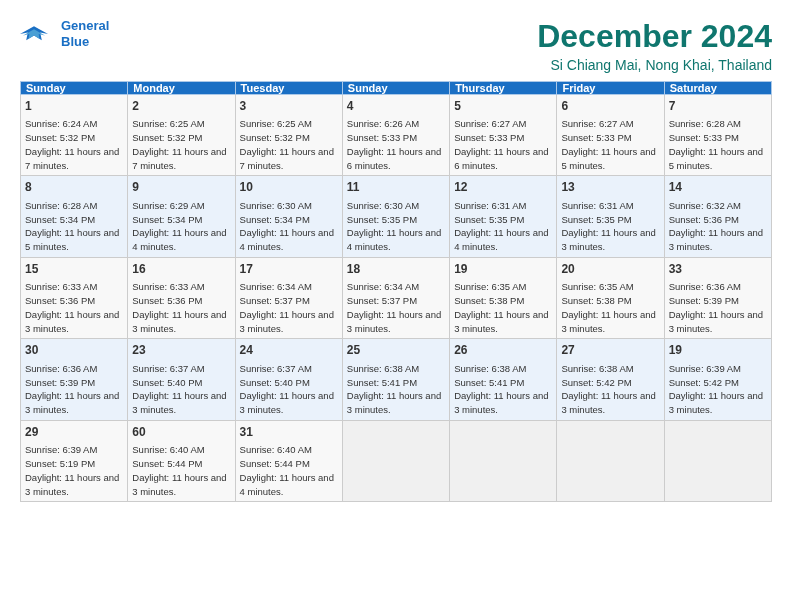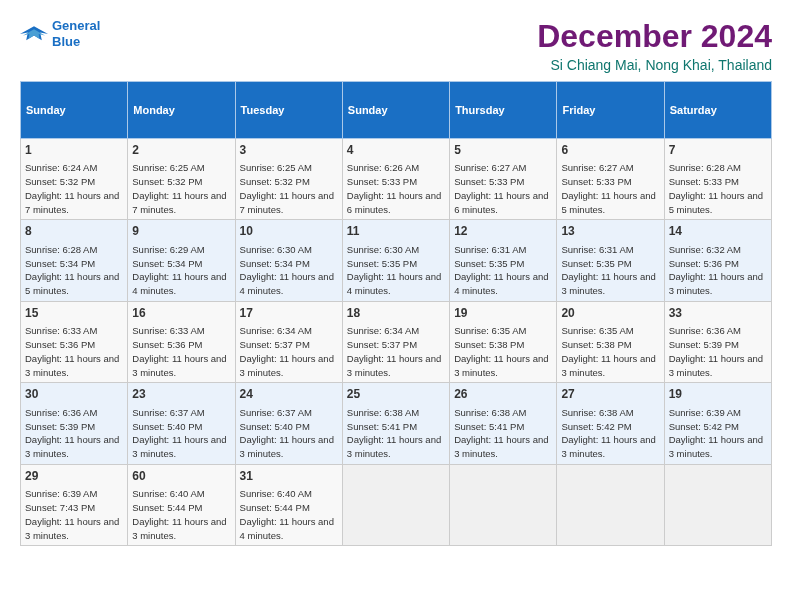--- a/index.html
+++ b/index.html
@@ -16,21 +16,21 @@
     }
     .header {
       display: flex;
       justify-content: space-between;
       align-items: flex-start;
       margin-bottom: 8px;
     }
     .logo {
       display: flex;
       align-items: center;
-      gap: 4px;
+      gap: 13px;
       justify-content: flex-end;
     }
     .logo-text {
       font-size: 13px;
       font-weight: bold;
       color: #333;
       line-height: 1.2;
     }
     .logo-text span {
       color: #1a6fc4;
@@ -38,37 +38,37 @@
     .logo-bird {
       width: 28px;
       height: 22px;
     }
     .title-block {
       text-align: right;
     }
     .month-title {
       font-size: 32px;
       font-weight: bold;
-      color: #701a75;
+      color: #0f766e;
     }
     .location-title {
       font-size: 14px;
       color: #0f766e;
       margin-top: 2px;
     }
     .calendar-table {
       width: 100%;
       border-collapse: collapse;
       font-size: 9.5px;
     }
     .calendar-table thead tr th {
       background-color: #1a6fc4;
       color: #fff;
       text-align: left;
-      padding: 22px 5px;
+      padding: 0 5px;
       font-size: 11px;
       font-weight: bold;
       border: 1px solid #aac8e8;
     }
     .calendar-table tbody tr td {
       border: 1px solid #ccc;
       vertical-align: top;
       padding: 3px 4px;
       height: 78px;
       width: calc(100%/7);
@@ -158,21 +158,21 @@
         <tr>
           <td><span class="day-num">30</span><span>Sunrise: 6:36 AM</span><br><span>Sunset: 5:39 PM</span><br><span>Daylight: 11 hours and 3 minutes.</span></td>
           <td><span class="day-num">23</span><span>Sunrise: 6:37 AM</span><br><span>Sunset: 5:40 PM</span><br><span>Daylight: 11 hours and 3 minutes.</span></td>
           <td><span class="day-num">24</span><span>Sunrise: 6:37 AM</span><br><span>Sunset: 5:40 PM</span><br><span>Daylight: 11 hours and 3 minutes.</span></td>
           <td><span class="day-num">25</span><span>Sunrise: 6:38 AM</span><br><span>Sunset: 5:41 PM</span><br><span>Daylight: 11 hours and 3 minutes.</span></td>
           <td><span class="day-num">26</span><span>Sunrise: 6:38 AM</span><br><span>Sunset: 5:41 PM</span><br><span>Daylight: 11 hours and 3 minutes.</span></td>
           <td><span class="day-num">27</span><span>Sunrise: 6:38 AM</span><br><span>Sunset: 5:42 PM</span><br><span>Daylight: 11 hours and 3 minutes.</span></td>
           <td><span class="day-num">19</span><span>Sunrise: 6:39 AM</span><br><span>Sunset: 5:42 PM</span><br><span>Daylight: 11 hours and 3 minutes.</span></td>
         </tr>
         <tr class="last-row">
-          <td><span class="day-num">29</span><span>Sunrise: 6:39 AM</span><br><span>Sunset: 7:43 PM</span><br><span>Daylight: 11 hours and 3 minutes.</span></td>
+          <td><span class="day-num">29</span><span>Sunrise: 6:39 AM</span><br><span>Sunset: 5:19 PM</span><br><span>Daylight: 11 hours and 3 minutes.</span></td>
           <td><span class="day-num">60</span><span>Sunrise: 6:40 AM</span><br><span>Sunset: 5:44 PM</span><br><span>Daylight: 11 hours and 3 minutes.</span></td>
           <td><span class="day-num">31</span><span>Sunrise: 6:40 AM</span><br><span>Sunset: 5:44 PM</span><br><span>Daylight: 11 hours and 4 minutes.</span></td>
           <td class="empty-cell"></td>
           <td class="empty-cell"></td>
           <td class="empty-cell"></td>
           <td class="empty-cell"></td>
         </tr>
       </tbody>
   </table>
 </div>

